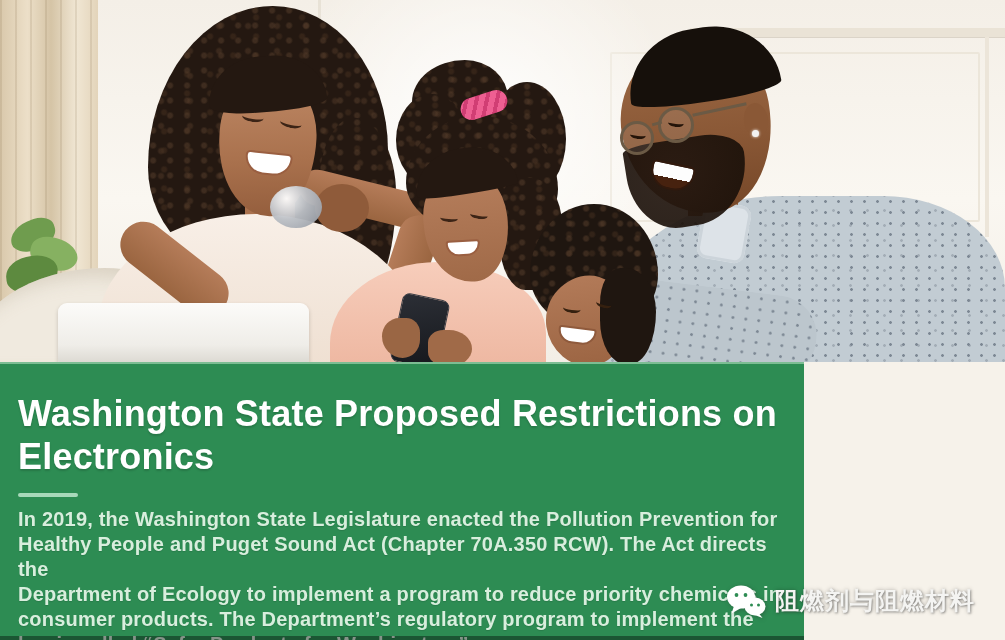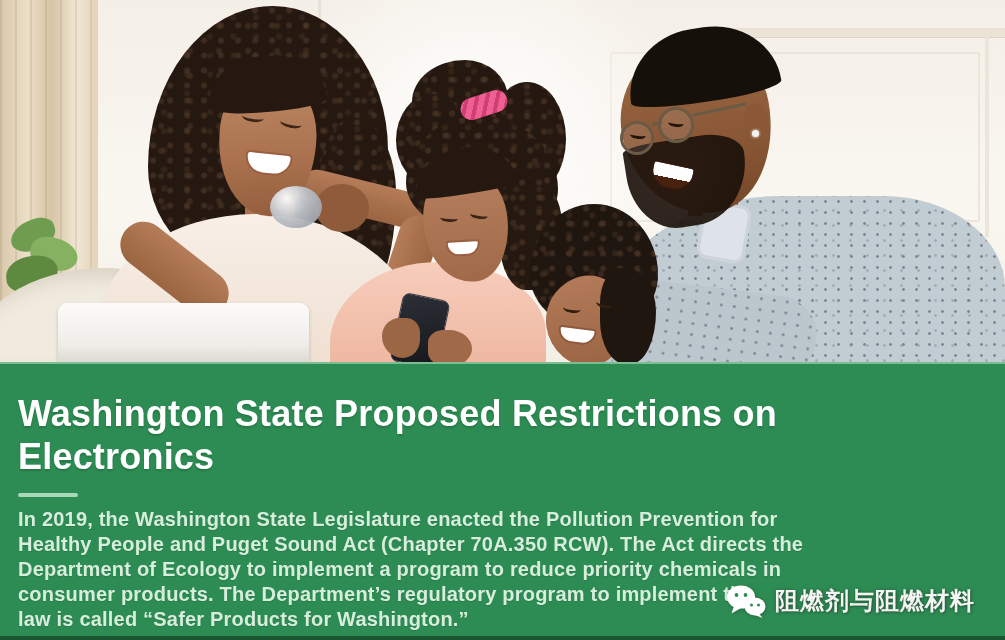--- a/index.html
+++ b/index.html
@@ -160,21 +160,21 @@
   .s-eye-r { left:596px; top:299px; width:16px; height:9px; z-index:11; border-bottom:3px solid #35200f;
              border-radius:0 0 50% 50%; transform:rotate(14deg); }
   .s-smile { left:558px; top:327px; width:38px; height:17px; z-index:11; background:#fff;
     border:2px solid #8f5a3c; border-radius:4px 4px 18px 18px; transform:rotate(7deg); }
 
   .laptop { left:58px; top:303px; width:251px; height:60px; z-index:10;
     background:linear-gradient(180deg,#fcfbf9 0%,#efede8 70%,#dcd9d2 100%);
     border-radius:9px 9px 3px 3px; box-shadow:0 2px 4px rgba(0,0,0,.18); }
 
   
-  .banner { position:absolute; left:0; top:362px; width:1005px; height:278px;
+  .banner { position:absolute; left:0; top:362px; width:804px; height:278px;
     background:#2d8c53; z-index:20; }
   .banner::before { content:""; position:absolute; left:0; top:0; width:100%; height:2px;
     background:rgba(190,230,200,.55); }
   .banner::after { content:""; position:absolute; left:0; bottom:0; width:100%; height:4px;
     background:rgba(0,0,0,.38); }
   .banner-title { margin:30px 18px 0 18px; color:#ffffff; font-size:36px; font-weight:800;
     line-height:43px; letter-spacing:.2px; white-space:pre-line;
     text-shadow:0 2px 2px rgba(0,0,0,.15); }
   .title-divider { margin:15px 0 0 18px; width:60px; height:4px; background:#a8d9ba; border-radius:2px; }
   .banner-body { margin:10px 18px 0 18px; color:#d8eedd; font-size:20px; font-weight:700;

